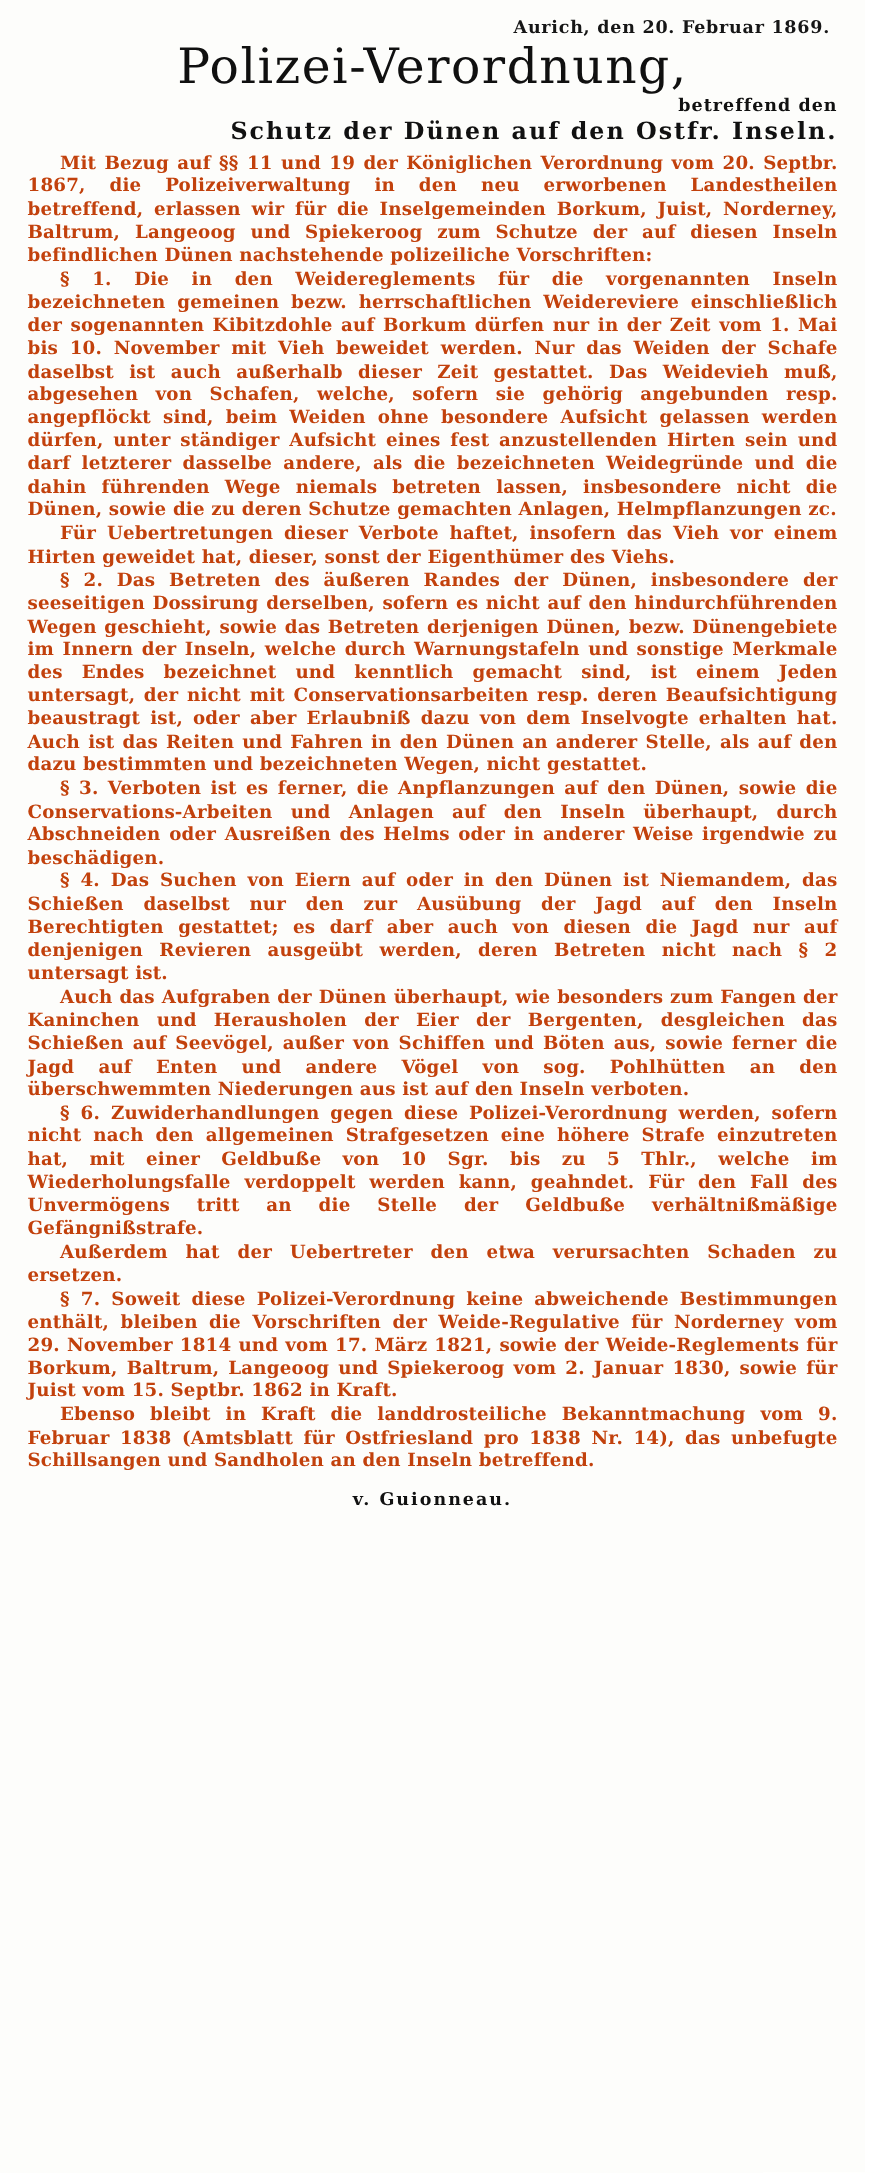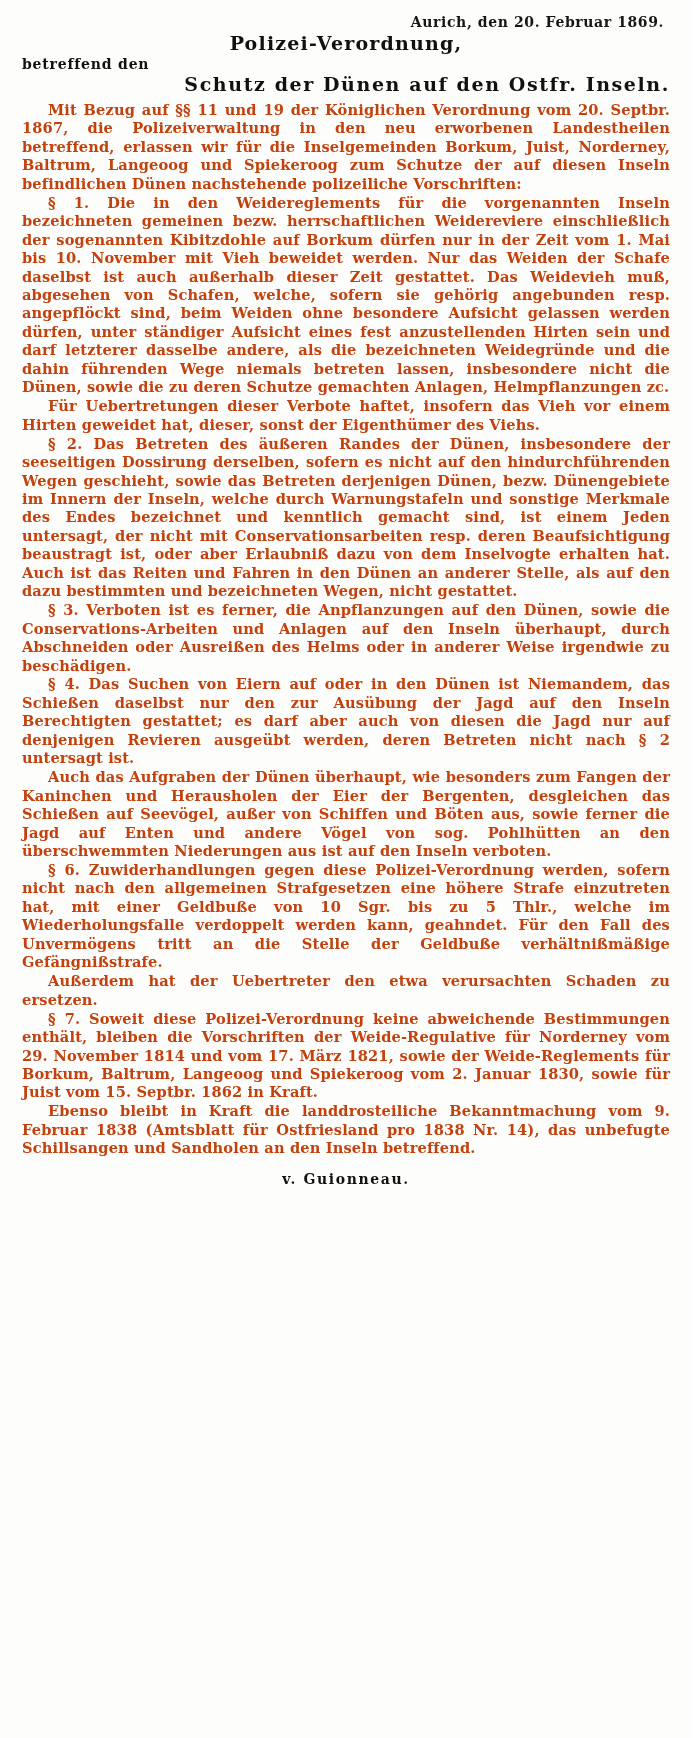--- a/index.html
+++ b/index.html
@@ -26,29 +26,29 @@
     text-align: right;
     font-family: "DejaVu Serif", serif;
     font-weight: bold;
     font-size: 14px;
     letter-spacing: 0.6px;
     margin: 0 6px 4px 0;
     color: #161616;
   }
   .headline {
     text-align: center;
-    font-weight: bold;
-    font-size: 19px;
+    font-weight: normal;
+    font-size: 39px;
     letter-spacing: 1.2px;
     line-height: 1.05;
     margin: 2px 0 2px 0;
     color: #101010;
   }
   .subline1 {
-    text-align: left;
+    text-align: right;
     font-size: 14px;
     font-weight: bold;
     letter-spacing: 0.8px;
     margin: 0 0 1px 0;
   }
   .subline2 {
     text-align: right;
     font-size: 19px;
     font-weight: bold;
     letter-spacing: 1.6px;

